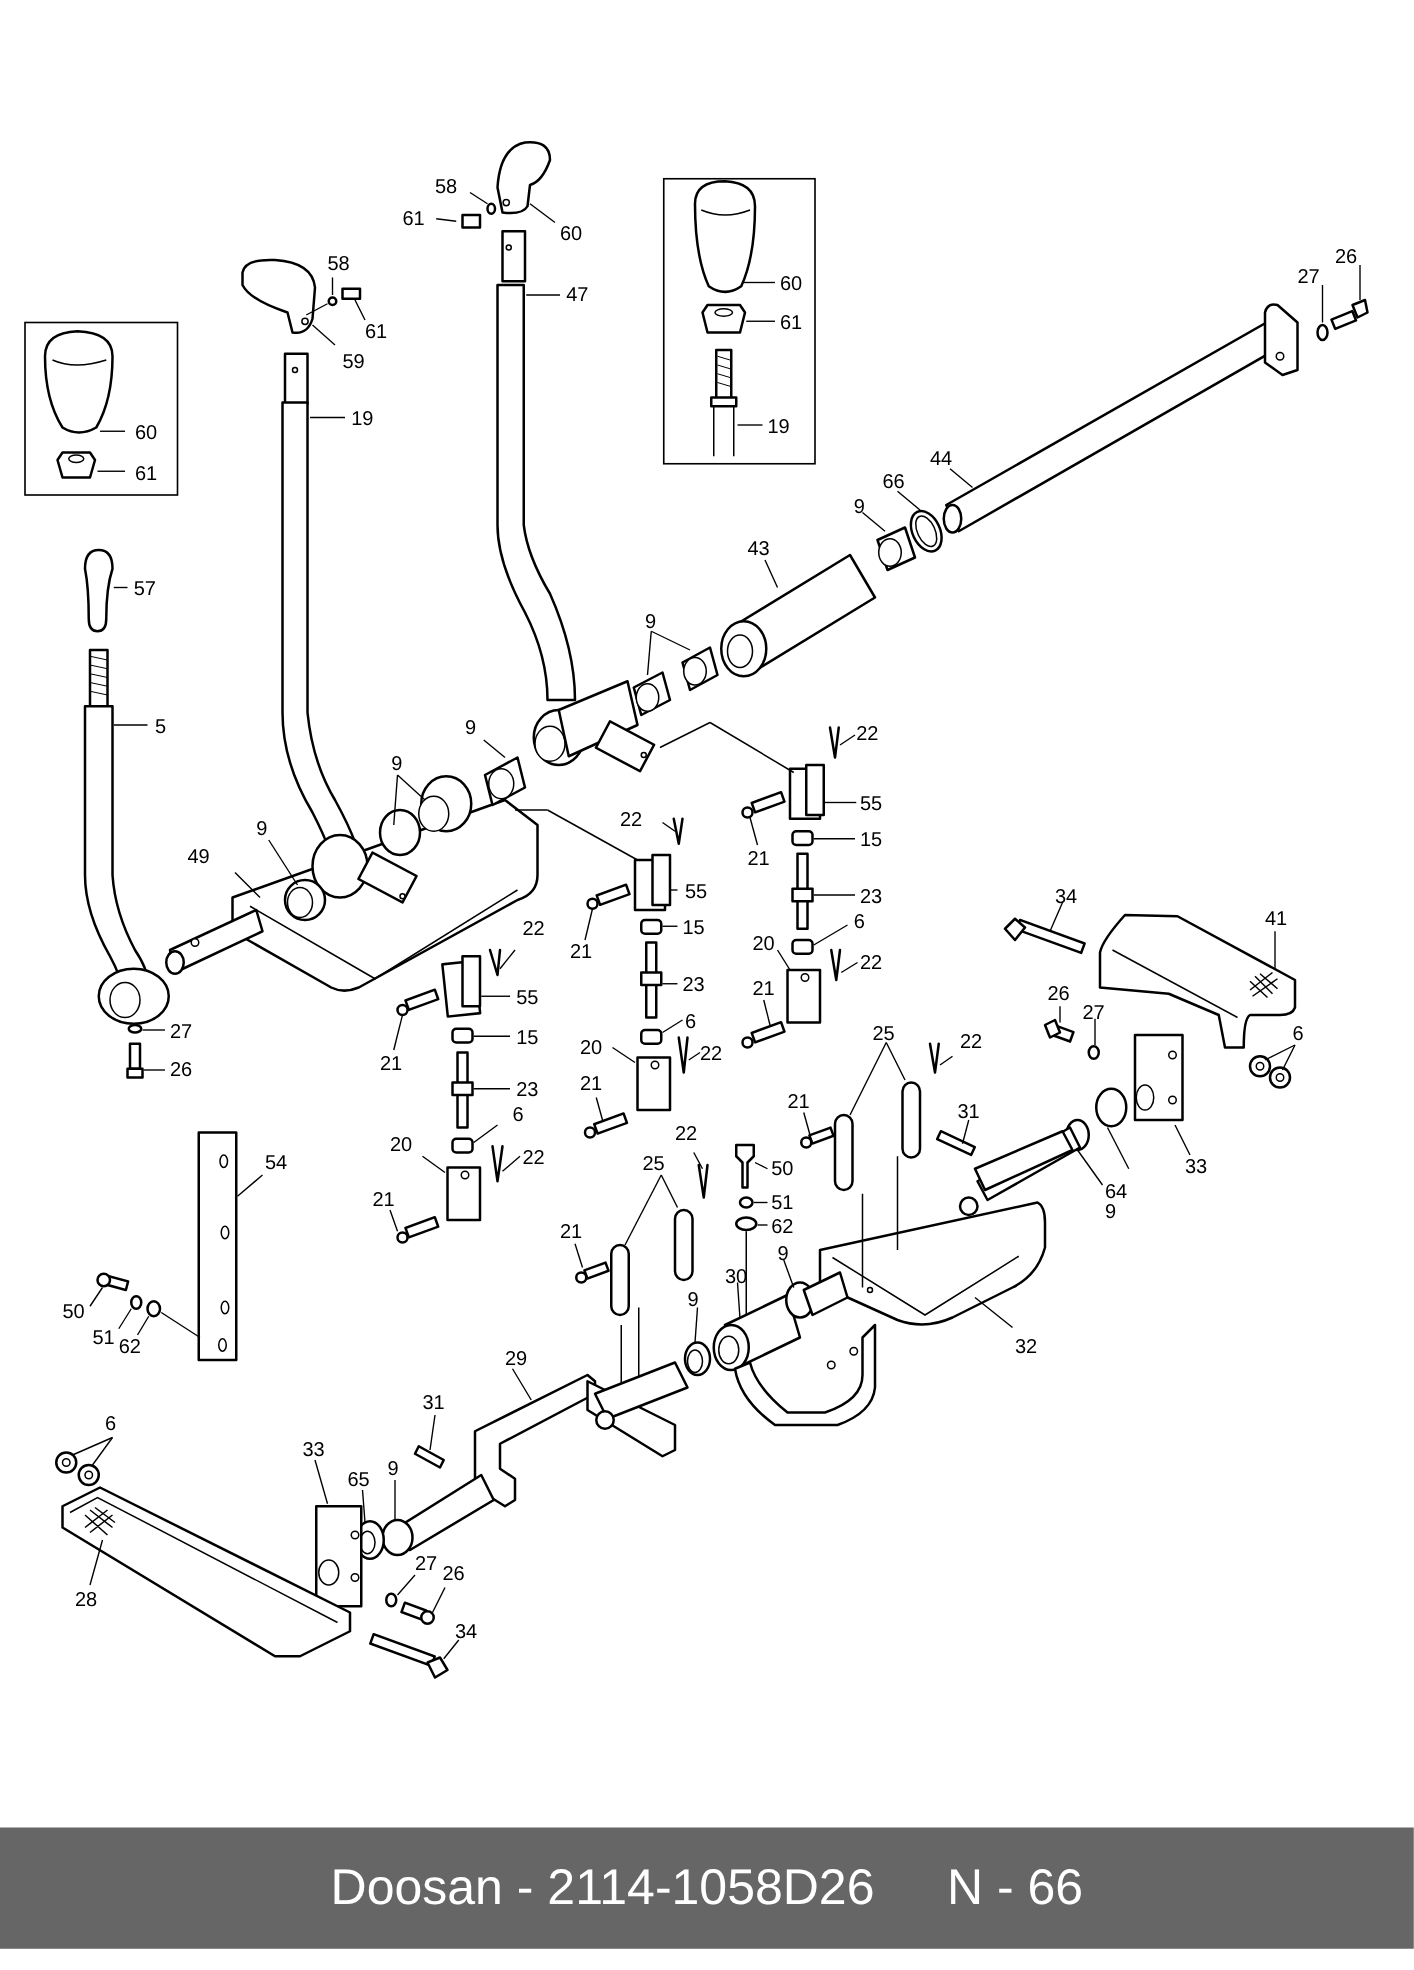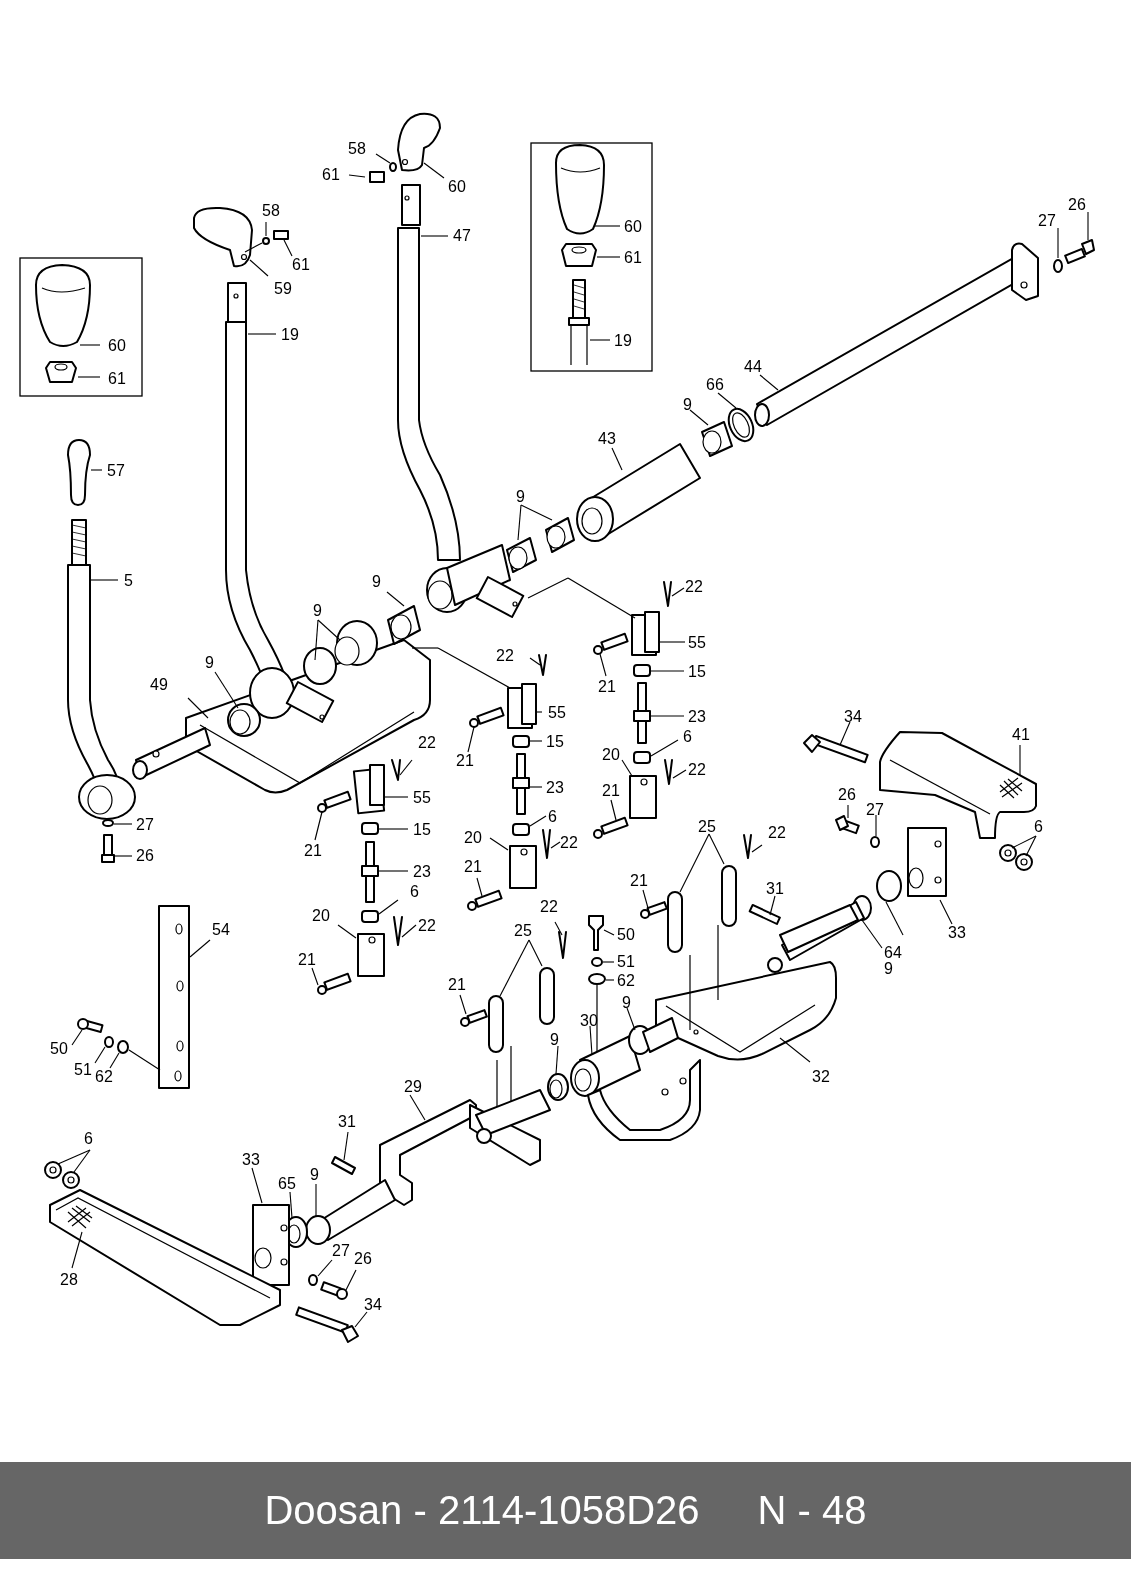--- a/index.html
+++ b/index.html
@@ -473,14 +473,14 @@
     <text class="lbl" x="332" y="1256">27</text>
     <text class="lbl" x="354" y="1264">26</text>
     <text class="lbl" x="60" y="1285">28</text>
     <text class="lbl" x="364" y="1310">34</text>
   </g>
 </svg>
 
 <div id="footer">
   <span>Doosan - 2114-1058D26</span>
   <span class="gap"></span>
-  <span>N - 48</span>
+  <span>N - 66</span>
 </div>
 
 </body></html>

